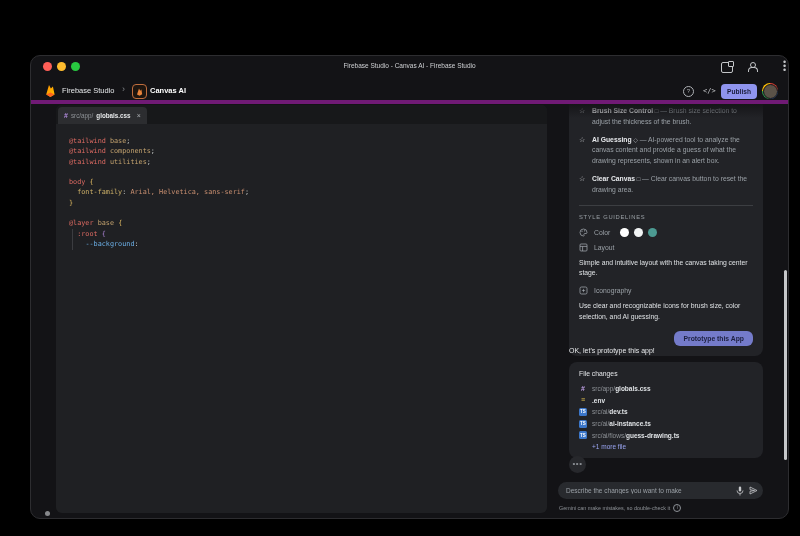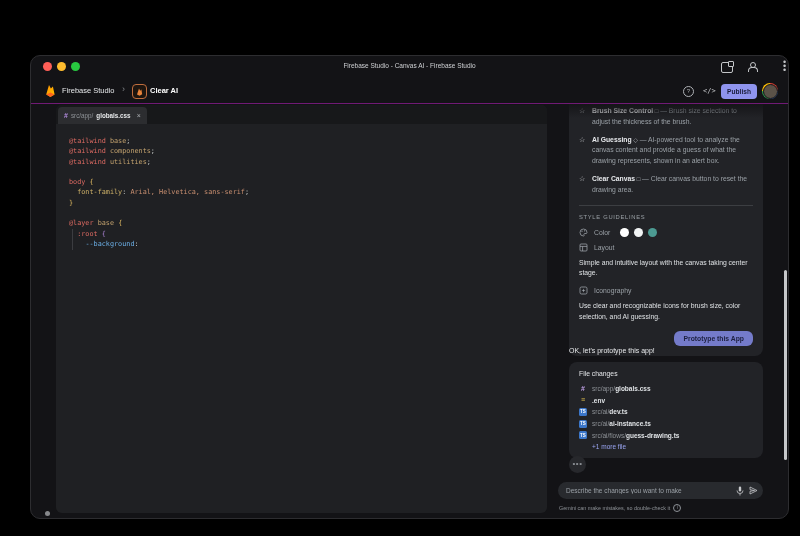--- a/index.html
+++ b/index.html
@@ -13,21 +13,21 @@
   .l-close{background:#ff5f57}.l-min{background:#febc2e}.l-zoom{background:#28c840}
   .win-title{position:absolute;left:0;top:6px;width:100%;text-align:center;font-size:6.5px;color:#cfd1d4;}
   .tb-ic{position:absolute;top:5px;color:#c3c5c8;}
   .ext-ic{left:690px;top:6px;width:10px;height:9px;border:1px solid #c3c5c8;border-radius:2px;}
   .ext-ic::after{content:"";position:absolute;right:-2px;top:-2px;width:4px;height:4px;background:#131316;border:1px solid #c3c5c8;border-radius:1px;}
   .prof-ic{left:716px;top:6px;width:10px;height:10px;}
   .prof-ic .head{position:absolute;left:3px;top:0;width:4px;height:4px;border-radius:50%;border:1px solid #c3c5c8;}
   .prof-ic .body{position:absolute;left:1px;top:5px;width:8px;height:4px;border:1px solid #c3c5c8;border-bottom:none;border-radius:4px 4px 0 0;}
   .dots-ic{left:752px;top:4px;font-size:9px;letter-spacing:0;line-height:4px;color:#c3c5c8;}
   
-  .appbar{position:absolute;left:0;top:22px;width:100%;height:26px;border-bottom:1px solid #701a75;box-sizing:border-box;}
+  .appbar{position:absolute;left:0;top:22px;width:100%;height:26px;border-bottom:4px solid #701a75;box-sizing:border-box;}
   .brand{position:absolute;left:31px;top:8px;font-size:7.5px;color:#e4e6e8;}
   .crumb-sep{position:absolute;left:91px;top:6px;font-size:9px;color:#84878b;}
   .appname{position:absolute;left:119px;top:8px;font-size:7.5px;font-weight:700;color:#fff;}
   .flame{position:absolute;left:13px;top:6px;width:13px;height:14px;}
   .appicon{position:absolute;left:101px;top:6px;width:13px;height:13px;border:1px solid #bf6d3e;border-radius:4px;background:#1d150f;display:flex;align-items:center;justify-content:center;}
   .appicon svg{width:7px;height:8px;}
   .help-ic{position:absolute;left:652px;top:8px;width:9px;height:9px;border:1px solid #aeb1b5;border-radius:50%;color:#aeb1b5;font-size:6px;text-align:center;line-height:9px;}
   .code-ic{position:absolute;left:672px;top:9px;font-size:7px;color:#c6c8cb;font-family:"DejaVu Sans Mono",monospace;}
   .publish-btn{position:absolute;left:690px;top:6px;width:36px;height:15px;background:#8f94ee;border:none;border-radius:4px;
     color:#171a38;font-size:6.6px;font-weight:600;text-align:center;line-height:15px;padding:0;}
@@ -121,21 +121,21 @@
       <path d="M2.2 10.6 L5 1 L6.9 4.6 L8.9 2.4 L10.6 10.4 L6.4 13 Z" fill="url(#fg)"></path>
       <path d="M2.2 10.6 L6.4 13 L10.6 10.4 L6.5 8.6 Z" fill="#ff5722" opacity=".85"></path>
     </svg>
     <span class="brand">Firebase Studio</span>
     <span class="crumb-sep">›</span>
     <span class="appicon">
       <svg viewBox="0 0 7 8">
           <path d="M1 6.5 L3 0.5 L4.2 2.8 L5.4 1.6 L6.2 6.3 L3.6 7.7 Z" fill="#e8833a"></path>
         </svg>
     </span>
-    <span class="appname">Clear AI</span>
+    <span class="appname">Canvas AI</span>
     <span class="help-ic">?</span>
     <span class="code-ic">&lt;/&gt;</span>
     <button class="publish-btn">Publish</button>
     <span class="avatar">
         <span class="avatar-inner"></span>
       </span>
   </div>
 
   <div class="editor">
     <div class="tabstrip">

